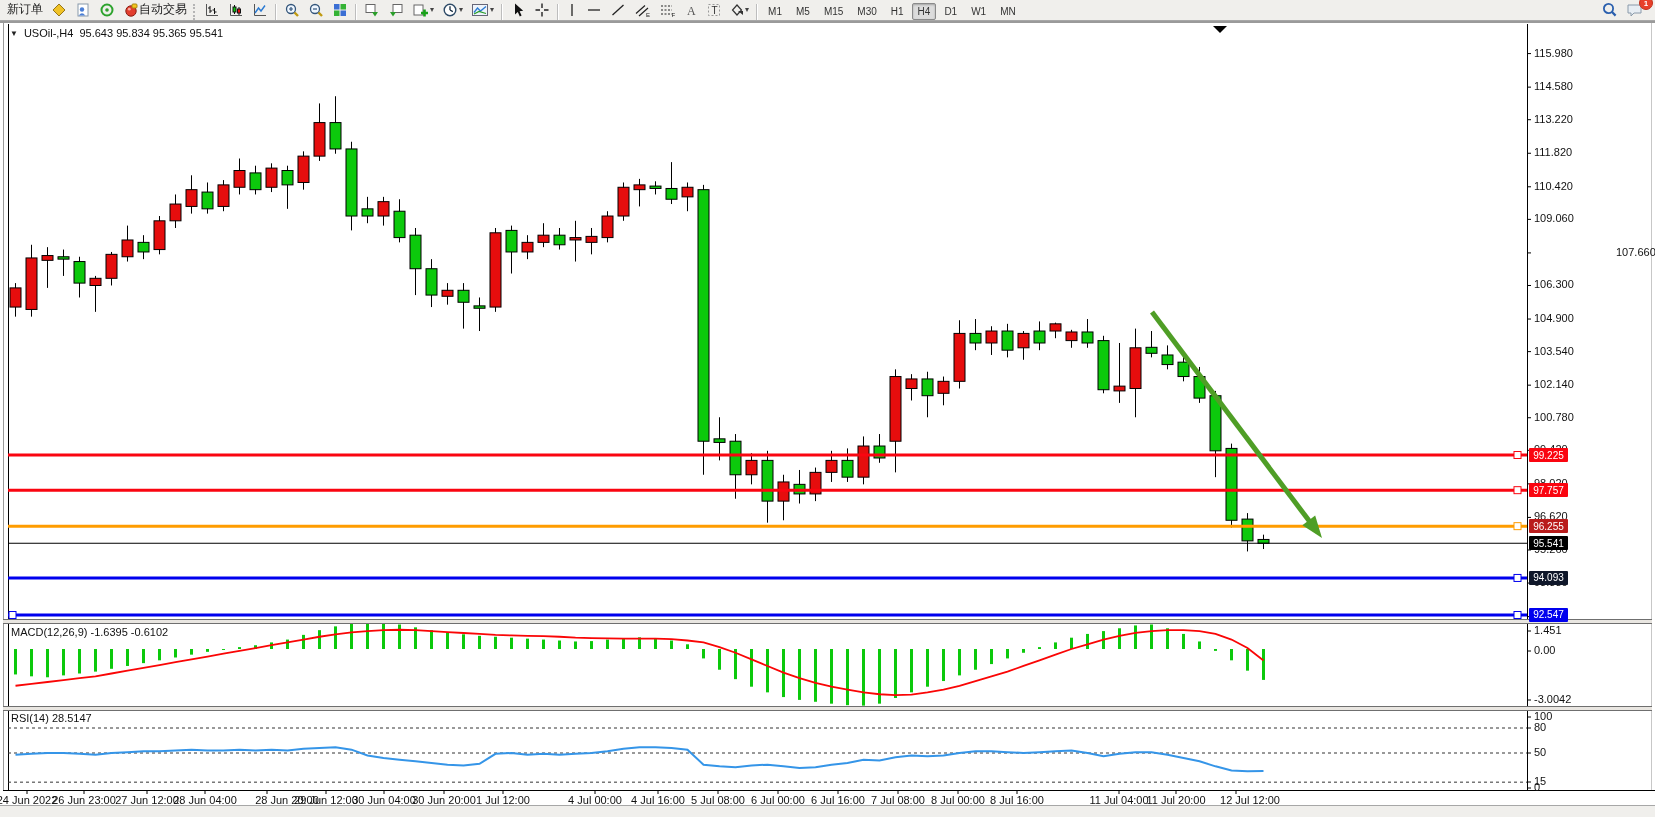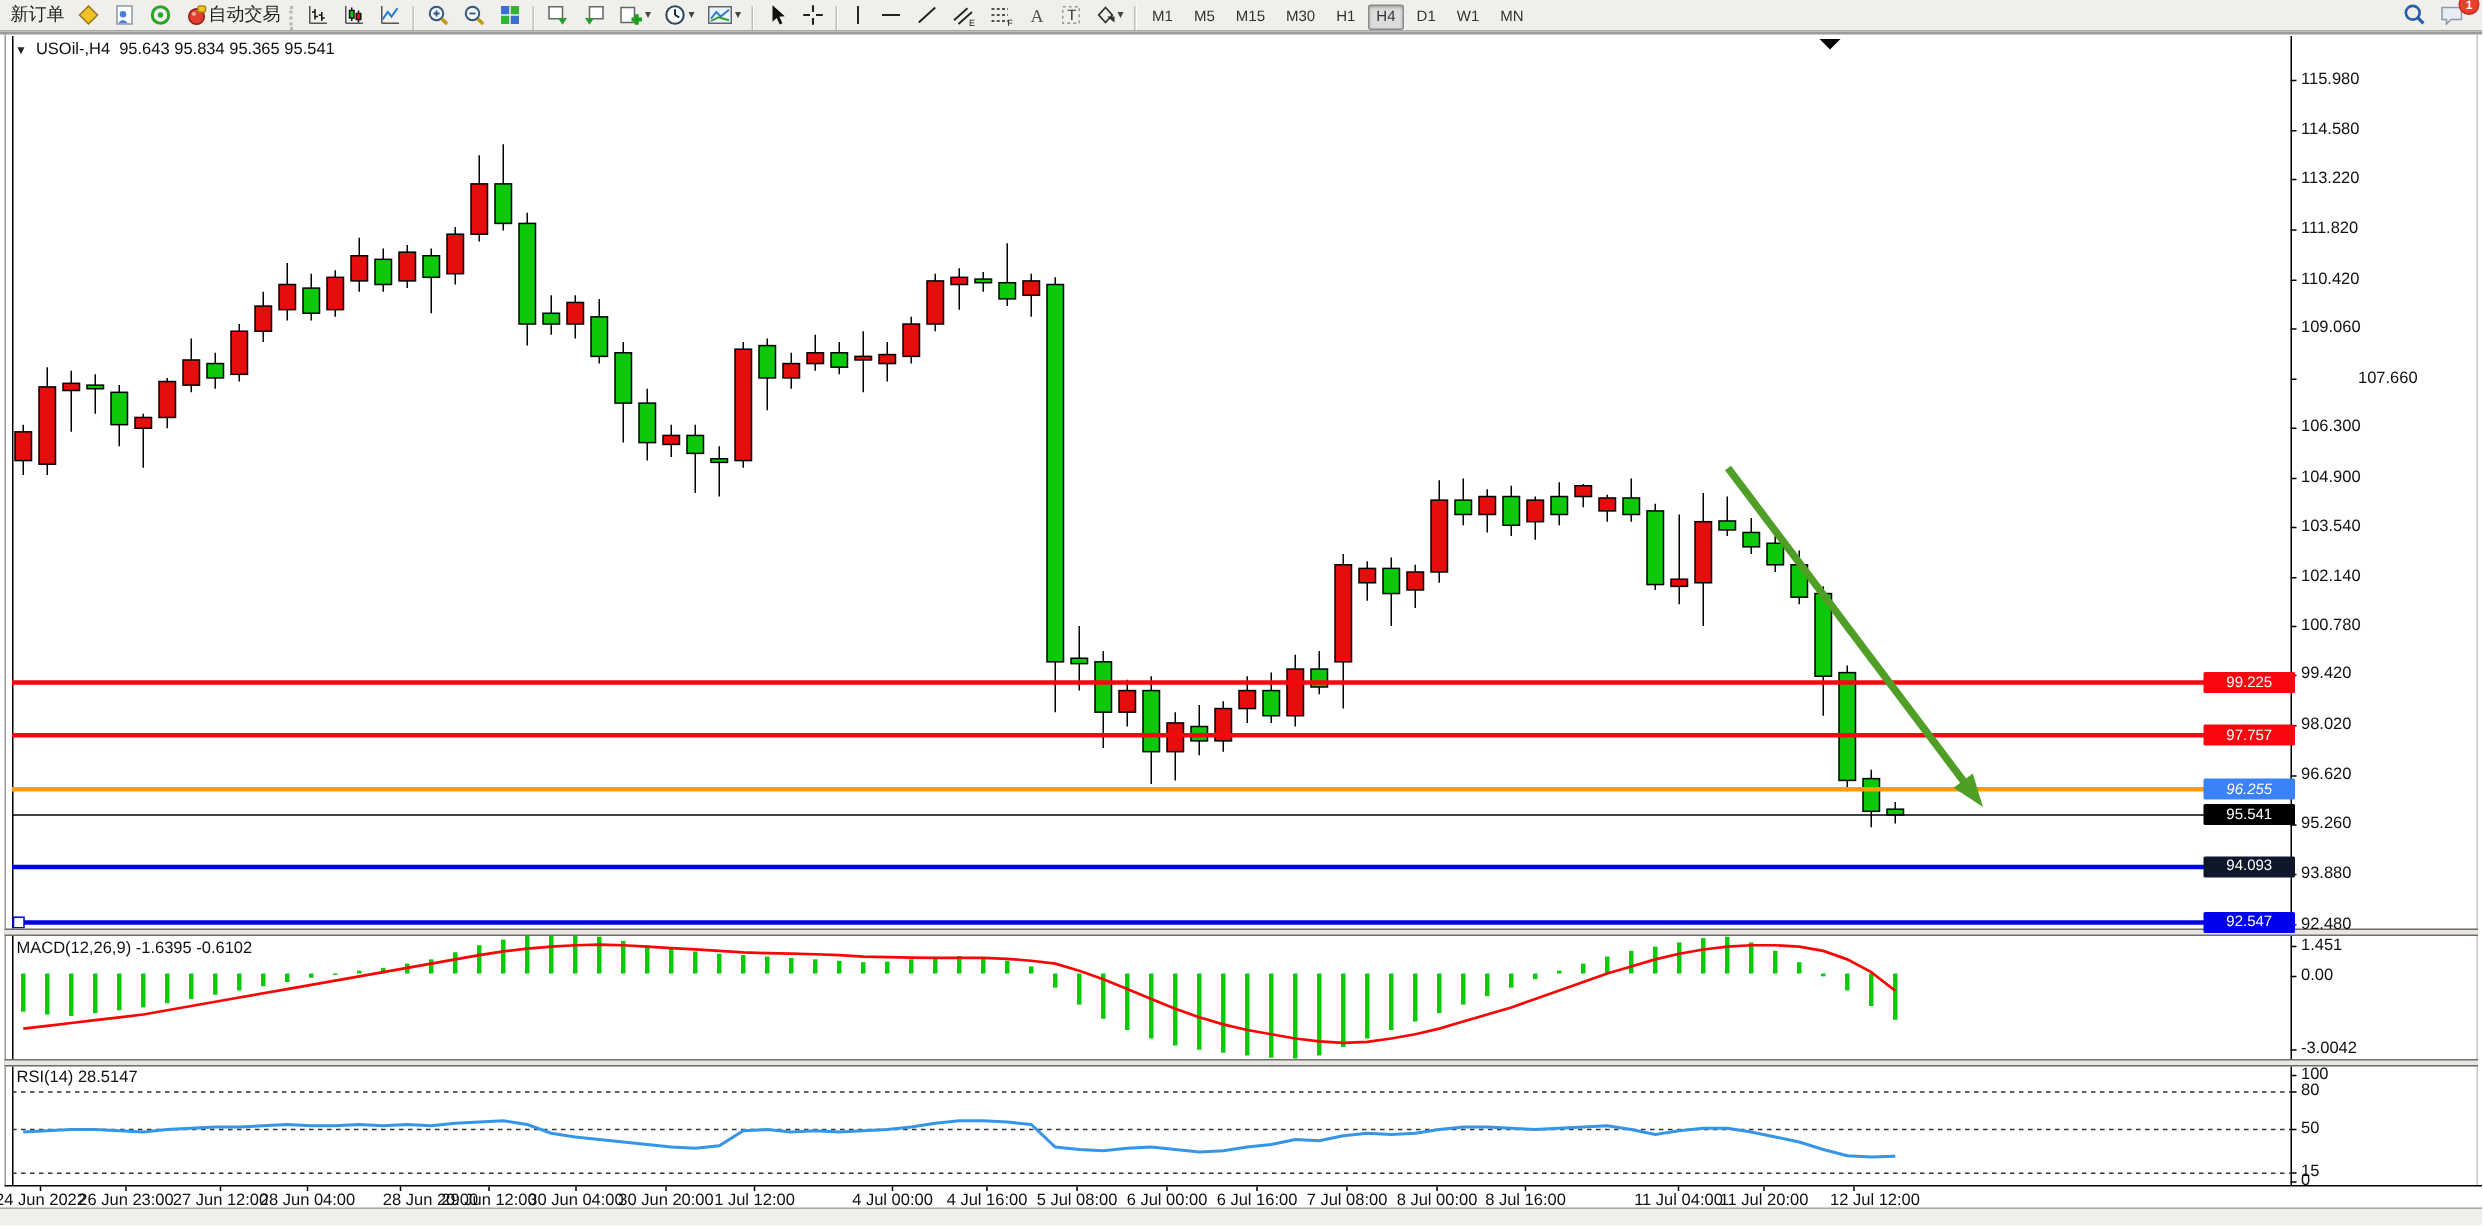--- a/index.html
+++ b/index.html
@@ -21,21 +21,21 @@
          color:#fff;font-size:8px;font-weight:bold;display:flex;align-items:center;justify-content:center;border:1px solid #c0301c;}
   
   #win-frame{position:absolute;left:0;top:21px;width:1655px;height:784px;background:#fff;
              border-top:2px solid #9a9a9a;}
   .sep-bar{position:absolute;left:3px;width:1649px;height:5px;background:#e9e6e1;
            border-top:1px solid #6f6f6f;border-bottom:1px solid #6f6f6f;box-sizing:border-box;}
   .panel-label{position:absolute;font-size:11px;color:#111;white-space:pre;}
   #chart-header{position:absolute;left:10px;top:27px;font-size:11px;color:#111;display:flex;align-items:center;gap:6px;}
   .axis-label{position:absolute;font-size:11px;color:#111;white-space:nowrap;}
   .time-label{position:absolute;font-size:11px;color:#111;white-space:nowrap;transform:translateX(-50%);}
-  .chip{position:absolute;left:1469px;width:61px;height:14px;color:#fff;font-size:10px;
+  .chip{position:absolute;left:1529px;width:39px;height:14px;color:#fff;font-size:10px;
         display:flex;align-items:center;justify-content:center;border-radius:1px;}
   #statusbar{position:absolute;left:0;top:805px;width:1655px;height:12px;background:#f0efec;border-top:1px solid #a7a7a7;}
   svg{display:block;}
 </style>
 </head>
 <body>
 
 <div id="app">
 
   <div id="toolbar">
@@ -613,35 +613,35 @@
   <div class="panel-label" style="left:11px;top:626px;">MACD(12,26,9) -1.6395 -0.6102</div>
   <div class="panel-label" style="left:11px;top:712px;">RSI(14) 28.5147</div>
 
   <div id="labels" class="abs" style="left:0;top:0;width:1655px;height:817px;pointer-events:none;">
       <span class="axis-label" style="left: 1534px; top: 46.5865px;">115.980</span>
       <span class="axis-label" style="left: 1534px; top: 80.1275px;">114.580</span>
       <span class="axis-label" style="left: 1534px; top: 112.71px;">113.220</span>
       <span class="axis-label" style="left: 1534px; top: 146.251px;">111.820</span>
       <span class="axis-label" style="left: 1534px; top: 179.792px;">110.420</span>
       <span class="axis-label" style="left: 1534px; top: 212.375px;">109.060</span>
-      <span class="axis-label" style="left: 1572px; top: 245.916px; text-align: right;">107.660</span>
+      <span class="axis-label" style="left: 1616px; top: 245.916px; text-align: right;">107.660</span>
       <span class="axis-label" style="left: 1534px; top: 278.498px;">106.300</span>
       <span class="axis-label" style="left: 1534px; top: 312.039px;">104.900</span>
       <span class="axis-label" style="left: 1534px; top: 344.622px;">103.540</span>
       <span class="axis-label" style="left: 1534px; top: 378.163px;">102.140</span>
       <span class="axis-label" style="left: 1534px; top: 410.746px;">100.780</span>
       <span class="axis-label" style="left: 1534px; top: 443.328px;">99.420</span>
       <span class="axis-label" style="left: 1534px; top: 476.869px;">98.020</span>
       <span class="axis-label" style="left: 1534px; top: 510.41px;">96.620</span>
       <span class="axis-label" style="left: 1534px; top: 542.993px;">95.260</span>
       <span class="axis-label" style="left: 1534px; top: 576.055px;">93.880</span>
       <span class="axis-label" style="left: 1534px; top: 609.596px;">92.480</span>
       <div class="chip" style="top: 448px; background: rgb(250, 5, 16);">99.225</div>
       <div class="chip" style="top: 483.17px; background: rgb(250, 5, 16);">97.757</div>
-      <div class="chip" style="top: 519.155px; background: #3b82f6; font-style: italic;">96.255</div>
+      <div class="chip" style="top: 519.155px; background: #b91c1c;">96.255</div>
       <div class="chip" style="top: 536.261px; background: rgb(0, 0, 0);">95.541</div>
       <div class="chip" style="top: 570.952px; background: #0f172a;">94.093</div>
       <div class="chip" style="top: 607.99px; background: rgb(0, 0, 238);">92.547</div>
       <span class="axis-label" style="left: 1534px; top: 624px;">1.451</span>
       <span class="axis-label" style="left: 1534px; top: 644px;">0.00</span>
       <span class="axis-label" style="left: 1534px; top: 693px;">-3.0042</span>
       <span class="axis-label" style="left: 1534px; top: 710px;">100</span>
       <span class="axis-label" style="left: 1534px; top: 721px;">80</span>
       <span class="axis-label" style="left: 1534px; top: 746px;">50</span>
       <span class="axis-label" style="left: 1534px; top: 775px; text-align: right;">15</span>

